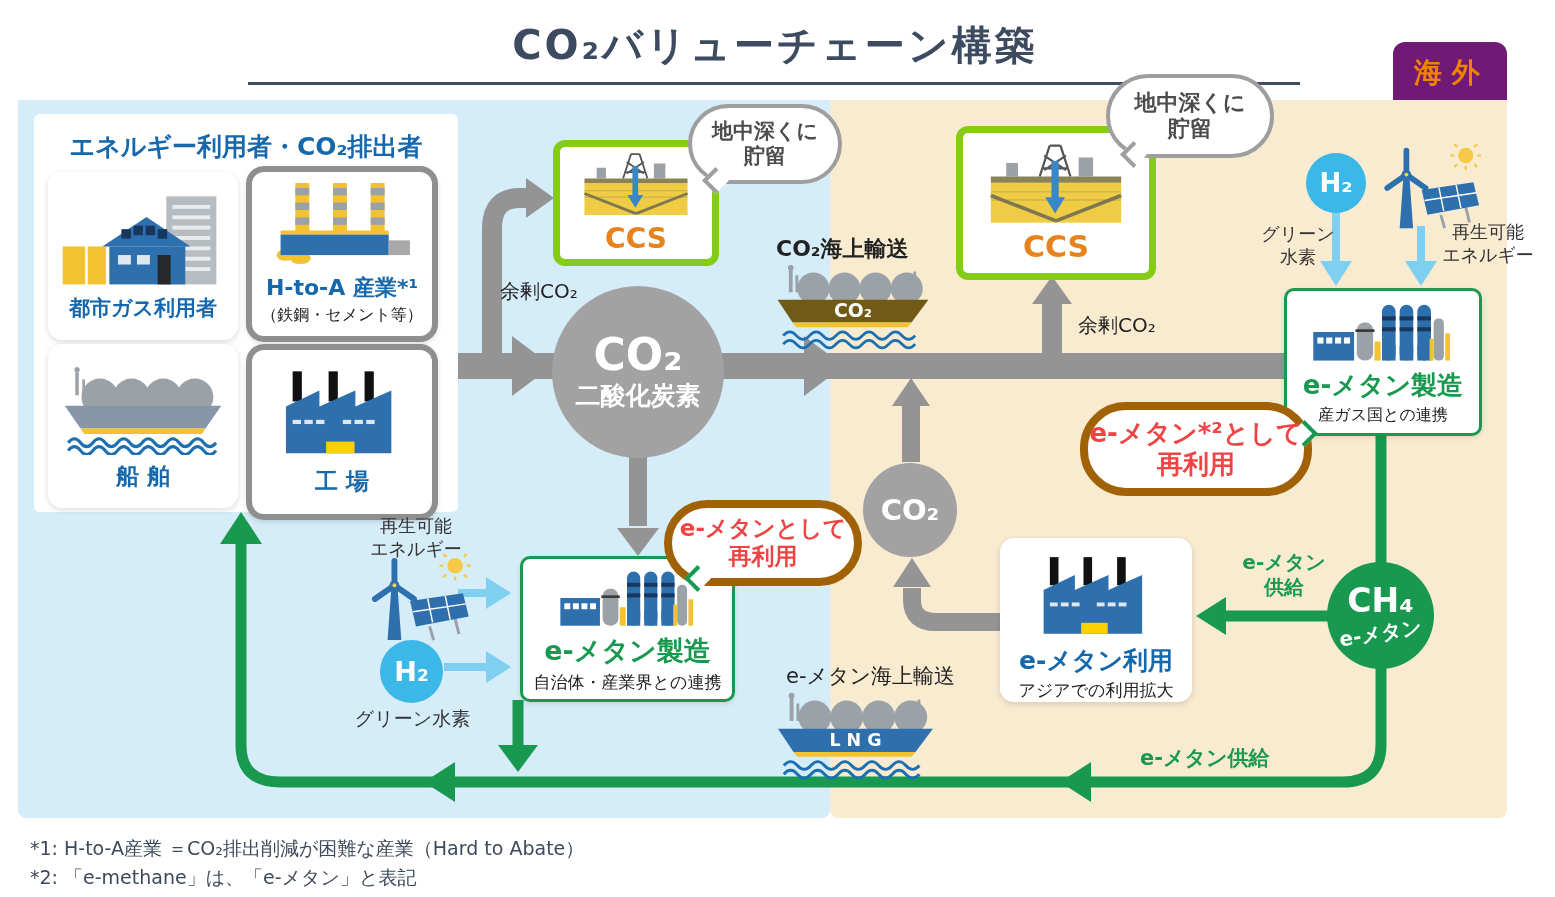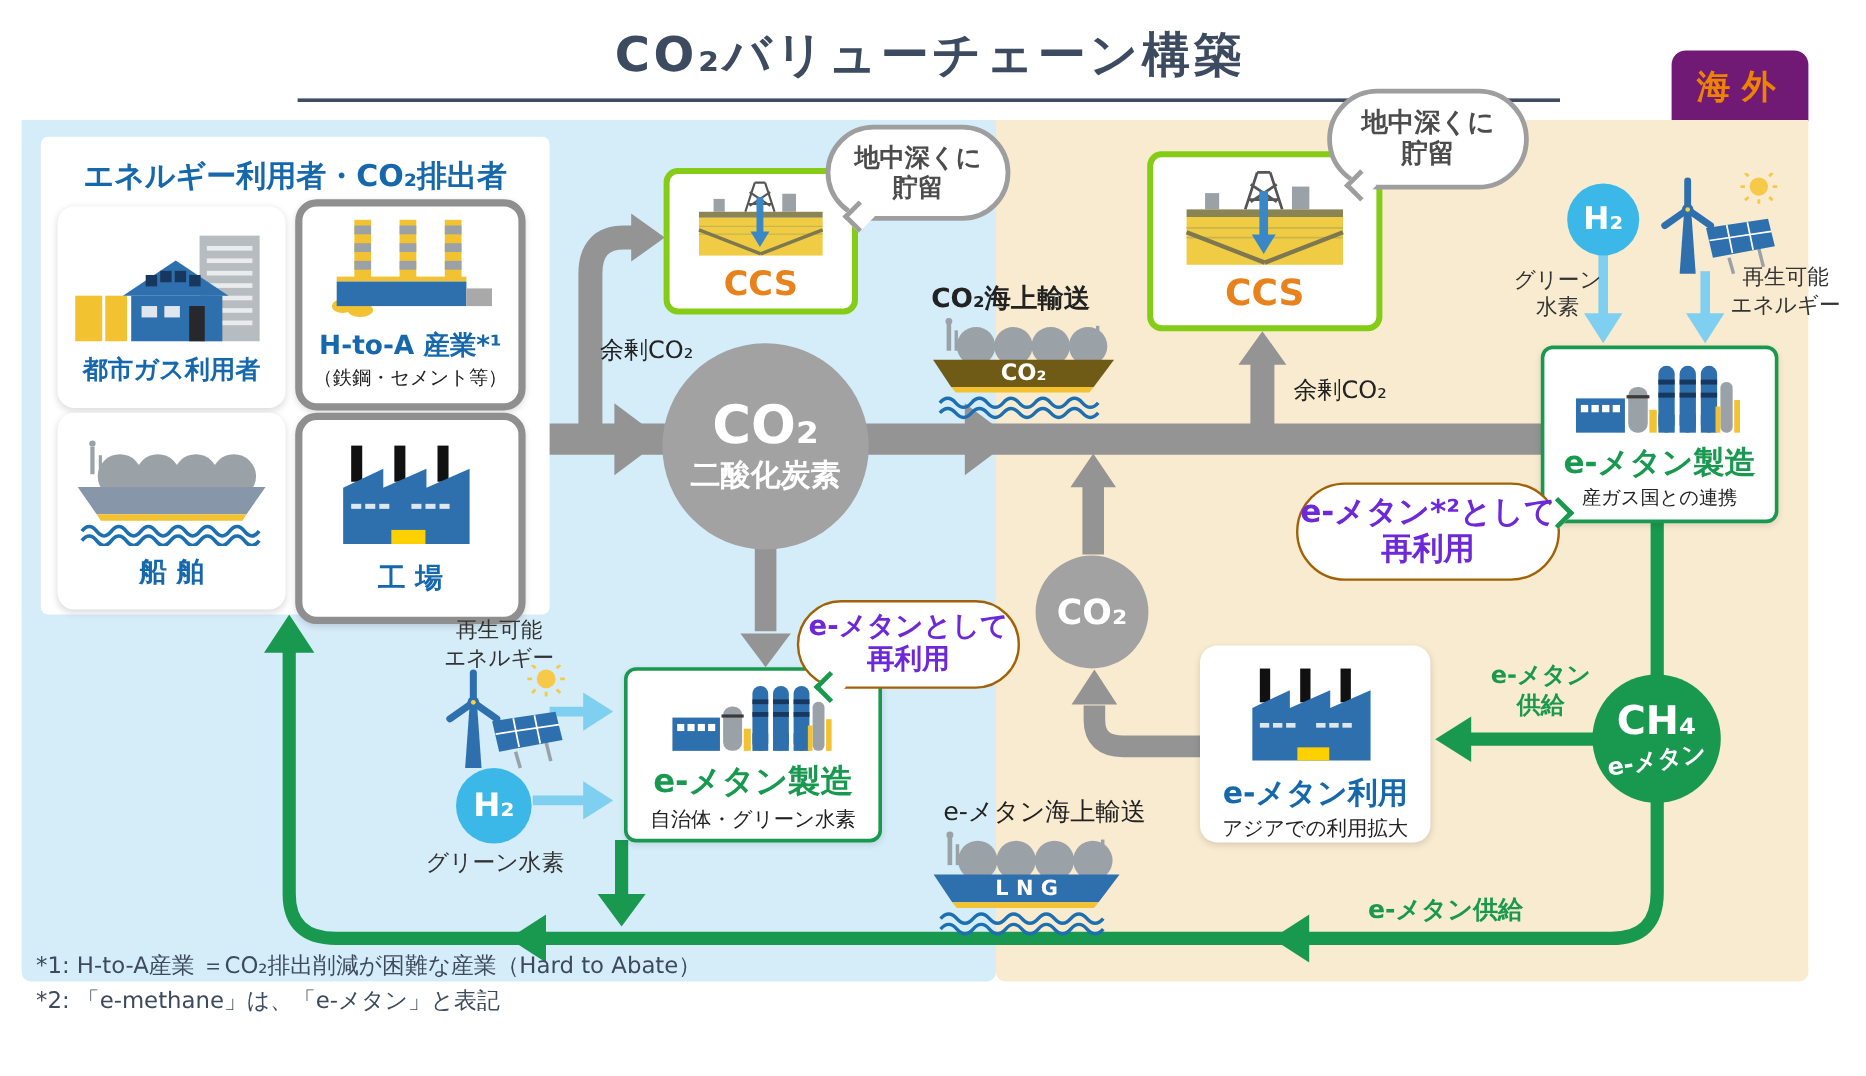--- a/index.html
+++ b/index.html
@@ -2,25 +2,25 @@
 <html><head>
 <meta charset="utf-8">
 <style>
   html,body{margin:0;padding:0;background:#fff;}
   #canvas{position:relative;width:1555px;height:897px;background:#fff;overflow:hidden;
           font-family:"DejaVu Sans","Liberation Sans",sans-serif;color:#333;}
   .abs{position:absolute;}
   .ctr{display:flex;flex-direction:column;align-items:center;justify-content:center;text-align:center;}
   .card{background:#fff;border-radius:14px;box-shadow:0 2px 6px rgba(0,0,0,.14);}
   .gframe{background:#fff;border:6px solid #8f8f8f;border-radius:18px;box-shadow:0 2px 5px rgba(0,0,0,.12);}
-  .obox{background:#fff;border:5px solid #84cc16;border-radius:12px;}
+  .obox{background:#fff;border:7px solid #84cc16;border-radius:12px;}
   .gbox{background:#fff;border:3px solid #18994f;border-radius:10px;box-shadow:0 2px 5px rgba(0,0,0,.10);}
   .bubble{position:absolute;background:#fff;border:4px solid #9e9e9e;border-radius:46px;color:#4c4c4c;
           font-weight:bold;z-index:4;}
-  .gbubble{position:absolute;background:#fff;border:2px solid #a16207;border-radius:46px;color:#6d28d9;
+  .gbubble{position:absolute;background:#fff;border:8px solid #a16207;border-radius:46px;color:#ef4444;
           font-weight:bold;z-index:4;}
   .tail{position:absolute;width:15px;height:15px;background:#fff;transform:rotate(45deg);}
   .tail.gray{border-bottom:4px solid #9e9e9e;border-left:4px solid #9e9e9e;}
   .tail.green{border-bottom:4px solid #18994f;border-left:4px solid #18994f;}
   .tail.green-r{border-top:4px solid #18994f;border-right:4px solid #18994f;background:#fff;}
   .circle{display:flex;flex-direction:column;align-items:center;justify-content:center;text-align:center;
           border-radius:50%;color:#fff;font-weight:bold;z-index:3;}
   .bluetxt{color:#1568ac;font-weight:bold;}
   .blk{color:#222;}
   .grntxt{color:#18994f;font-weight:bold;}
@@ -417,21 +417,21 @@
         <rect x="127" y="27" width="20" height="6"></rect>
           <rect x="127" y="43" width="20" height="6"></rect>
         <rect x="153" y="27" width="20" height="6"></rect>
           <rect x="153" y="43" width="20" height="6"></rect>
       </g>
       <rect x="177" y="30" width="15" height="62" rx="7" fill="#9aa2a8"></rect>
       <rect x="171" y="60" width="6" height="32" fill="#f2c230"></rect>
       <rect x="194" y="52" width="7" height="40" fill="#f2c230"></rect>
     </svg>
     <div class="lbl grntxt" style="font-size:27px;margin-top:2px;">e-メタン製造</div>
-    <div class="lbl blk" style="font-size:17px;margin-top:2px;">自治体・グリーン水素</div>
+    <div class="lbl blk" style="font-size:17px;margin-top:2px;">自治体・産業界との連携</div>
   </div>
 
   <div class="gbubble ctr" style="left:664px;top:500px;width:182px;height:70px;font-size:23px;line-height:1.2;">
     <span>e-メタンとして</span>
     <span>再利用</span>
     <span class="tail green" style="left:16px;bottom:-10px;"></span>
   </div>
 
   <div class="abs lbl blk" style="left:786px;top:662px;font-size:21px;z-index:3;">e-メタン海上輸送</div>
   <svg class="abs" style="left:770px;top:688px;z-index:3;" width="170" height="92" viewBox="0 0 175 95">
@@ -445,18 +445,18 @@
       <circle cx="112" cy="30" r="17"></circle>
         <circle cx="145" cy="30" r="17"></circle>
     </g>
     <polygon points="8,42 168,42 150,66 24,66" fill="#2e6fad"></polygon>
     <polygon points="24,66 150,66 146,71 28,71" fill="#f2c230"></polygon>
     <text x="88" y="60" text-anchor="middle" font-size="18" font-weight="bold" fill="#fff">L N G</text>
     <path d="M14 80 q7 -8 14 0 t14 0 t14 0 t14 0 t14 0 t14 0 t14 0 t14 0 t14 0 t14 0" stroke="#1c6fb0" stroke-width="3" fill="none"></path>
     <path d="M14 89 q7 -8 14 0 t14 0 t14 0 t14 0 t14 0 t14 0 t14 0 t14 0 t14 0 t14 0" stroke="#1c6fb0" stroke-width="3" fill="none"></path>
   </svg>
 
-  <div class="abs" style="left:30px;top:791px;z-index:2;">
+  <div class="abs" style="left:30px;top:834px;z-index:2;">
     <div class="sub-note">*1: H-to-A産業 ＝CO₂排出削減が困難な産業（Hard to Abate）</div>
     <div class="sub-note">*2: 「e-methane」は、「e-メタン」と表記</div>
   </div>
 
 </div>
 
 </body></html>

